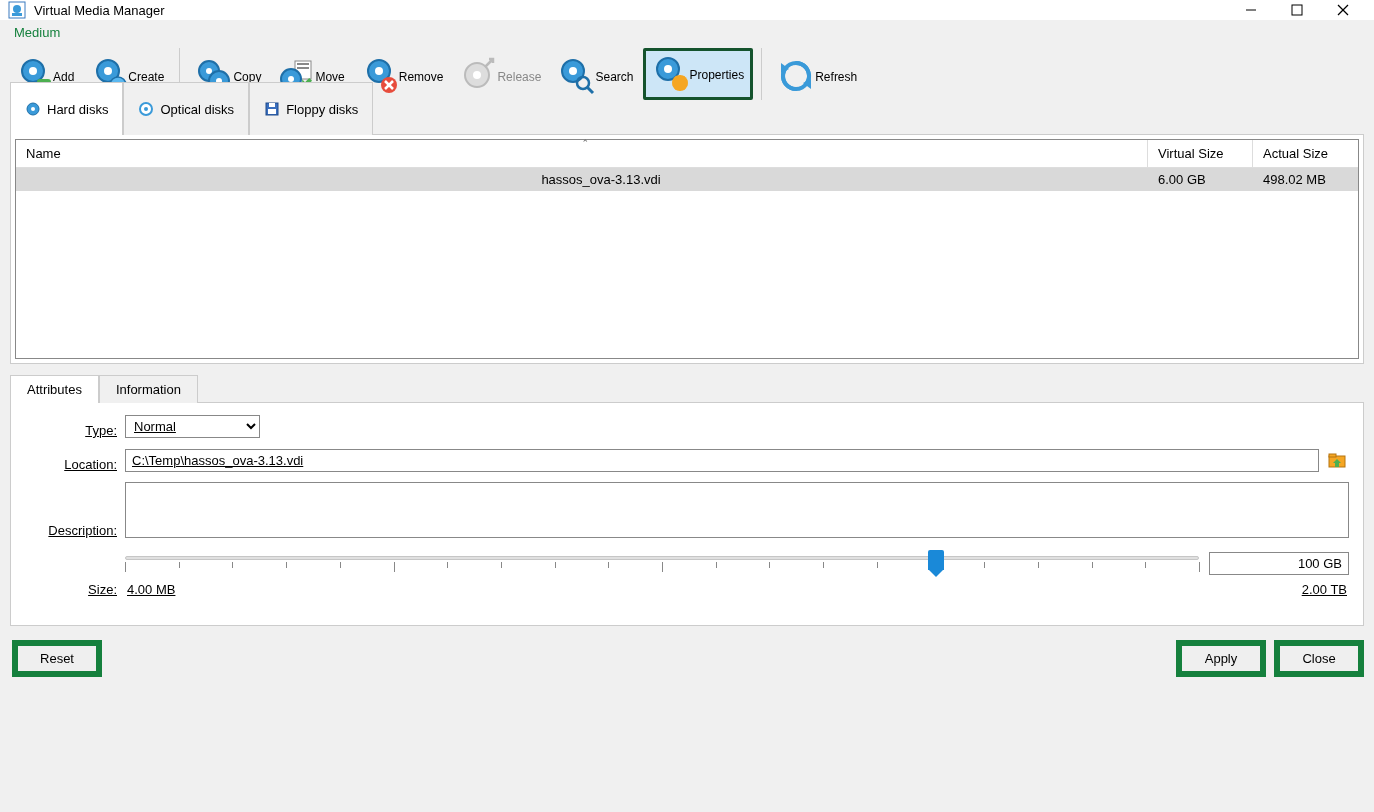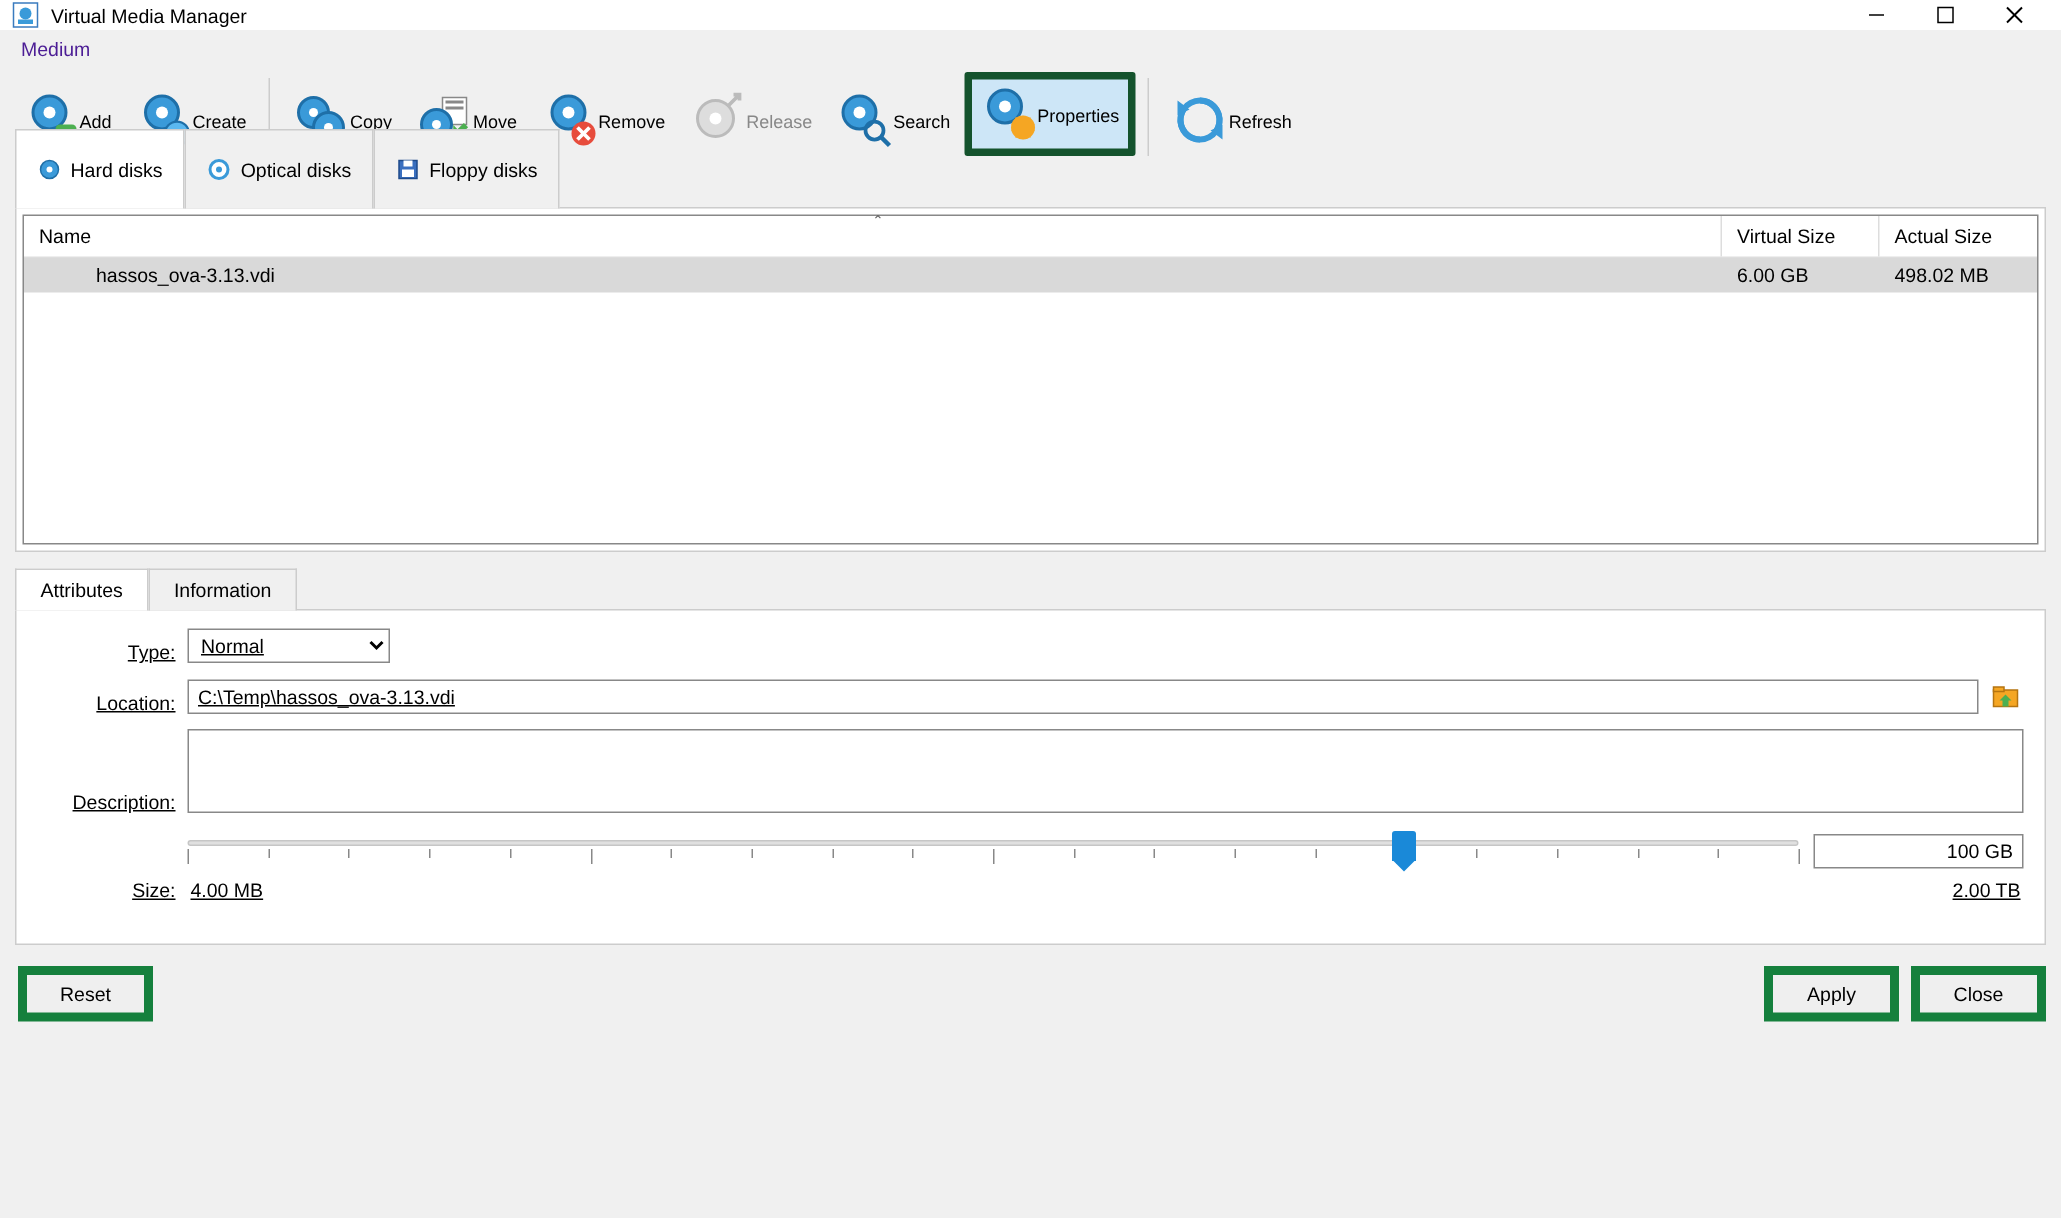--- a/index.html
+++ b/index.html
@@ -7,26 +7,26 @@
 
 
 .titlebar { height: 20px; background: #fff; display: flex; align-items: center; padding: 0 8px; }
 .titlebar .app-icon { width: 18px; height: 18px; margin-right: 8px; }
 .titlebar .title { flex: 1; font-size: 13px; }
 .titlebar .winbtns { display: flex; }
 .titlebar .winbtn { width: 46px; height: 32px; display: flex; align-items: center; justify-content: center; }
 
 
 .menubar { height: 24px; background: #f0f0f0; display: flex; align-items: center; padding: 0 8px; }
-.menubar .menuitem { color: #4c1d95; padding: 2px 6px; font-size: 13px; }
+.menubar .menuitem { color: #15803d; padding: 2px 6px; font-size: 13px; }
 
 
 .toolbar { display: flex; align-items: flex-end; padding: 4px 8px 0 8px; gap: 2px; background: #f0f0f0; }
 .toolbar .tbtn { display: flex; flex-direction: row; align-items: center; justify-content: flex-end; padding: 4px 6px; min-width: 50px; border: 1px solid transparent; border-radius: 2px; }
-.toolbar .tbtn.selected { background: #cde6f7; border: 5px solid #14532d; }
+.toolbar .tbtn.selected { background: #cde6f7; border: 3px solid #14532d; }
 .toolbar .tbtn.disabled .tlabel { color: #888; }
 .toolbar .ticon { width: 38px; height: 38px; display: flex; align-items: center; justify-content: center; }
 .toolbar .tlabel { font-size: 12px; margin-top: 2px; }
 .toolbar .sep { width: 1px; height: 52px; background: #ccc; margin: 0 6px; }
 
 
 .tabsrow { display: flex; align-items: flex-end; padding: 0 10px; height: 30px; margin-top: 4px; }
 .tab { display: flex; align-items: flex-end; gap: 6px; padding: 18px 14px; border: 1px solid #ccc; border-bottom: none; background: #f0f0f0; position: relative; top: 1px; }
 .tab.active { background: #fff; z-index: 2; }
 .tab .tabicon { width: 16px; height: 16px; display: inline-flex; align-items: center; justify-content: center; }
@@ -37,21 +37,21 @@
 
 .tablewrap { margin: 4px; border: 1px solid #888; height: 220px; display: flex; flex-direction: column; background: #fff; position: relative; }
 .thead { display: flex; border-bottom: 1px solid #ddd; background: #fff; }
 .thead .th { padding: 6px 10px; border-right: 1px solid #ddd; font-size: 13px; }
 .thead .th.name { flex: 1; position: relative; }
 .thead .th.vsize { width: 105px; }
 .thead .th.asize { width: 105px; border-right: none; }
 .sort-caret { position: absolute; left: 50%; top: -2px; font-size: 9px; color: #666; }
 .trow { display: flex; background: #d9d9d9; }
 .trow .td { padding: 4px 10px; font-size: 13px; }
-.trow .td.name { flex: 1; padding-left: 48px; }
+.trow .td.name { flex: 1; padding-left: 48px; text-align: center; }
 .trow .td.vsize { width: 105px; }
 .trow .td.asize { width: 105px; }
 
 
 .attr-tabs { display: flex; margin: 10px 10px 0 10px; position: relative; }
 .attr-tab { padding: 6px 16px; border: 1px solid #ccc; border-bottom: none; background: #f0f0f0; position: relative; top: 1px; }
 .attr-tab.active { background: #fff; z-index: 2; }
 .attr-panel { margin: 0 10px 8px 10px; border: 1px solid #ccc; background: #fff; padding: 12px 14px 18px 14px; }
 
 .formrow { display: flex; align-items: flex-end; margin-bottom: 10px; text-decoration: underline; }

